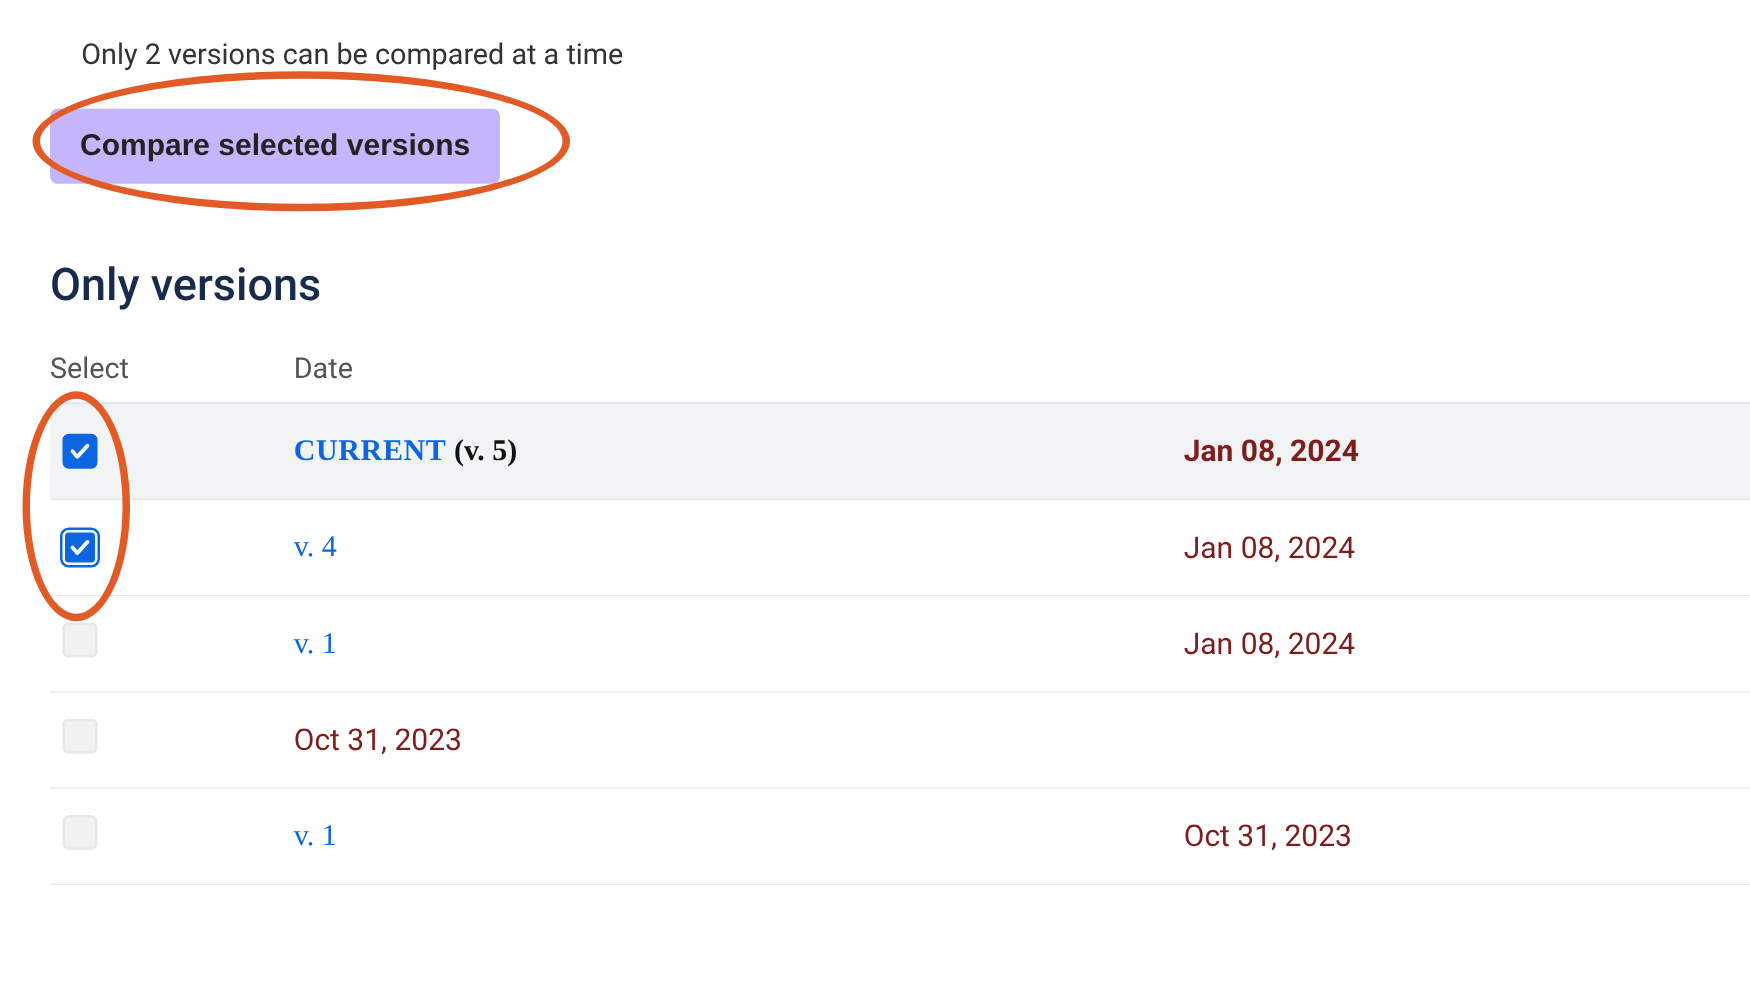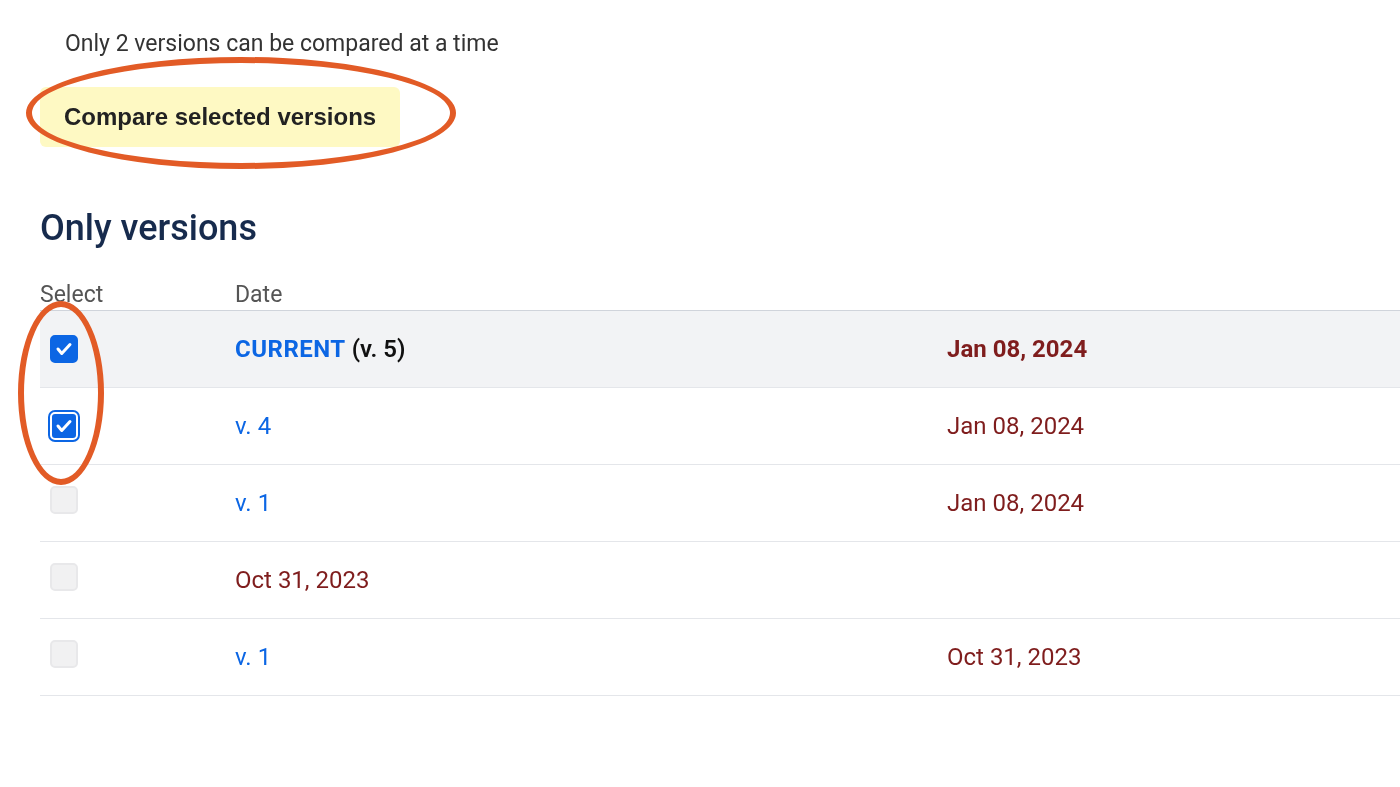--- a/index.html
+++ b/index.html
@@ -21,21 +21,21 @@
       margin-left: 25px;
       margin-bottom: 30px;
     }
     .compare-wrap {
       position: relative;
       display: inline-block;
       margin-bottom: 60px;
     }
     .compare-btn {
       display: inline-block;
-      background: #fef9c3;
+      background: #c4b5fd;
       color: #222;
       font-size: 24px;
       font-weight: 600;
       padding: 16px 24px;
       border-radius: 6px;
       border: none;
       cursor: pointer;
     }
     .ellipse-annot {
       position: absolute;
@@ -55,21 +55,21 @@
       color: #172b4d;
       margin-bottom: 32px;
     }
     .table {
       width: 100%;
     }
     .thead {
       display: flex;
       color: #555;
       font-size: 23px;
-      padding-bottom: 2px;
+      padding-bottom: 14px;
       border-bottom: 1px solid #d0d4db;
     }
     .th-select { width: 195px; }
     .th-version { width: 712px; }
     .th-date { flex: 1; }
     .tbody {
       position: relative;
     }
     .row {
       display: flex;
@@ -80,20 +80,21 @@
     }
     .row.highlight {
       background: #f2f3f5;
     }
     .cell-select {
       width: 195px;
       padding-left: 10px;
     }
     .cell-version {
       width: 712px;
+      font-family: Liberation Serif, serif;
     }
     .cell-date {
       flex: 1;
       color: #7f1d1d;
     }
     .row.highlight .cell-date {
       font-weight: 700;
     }
     .chk {
       width: 28px;

